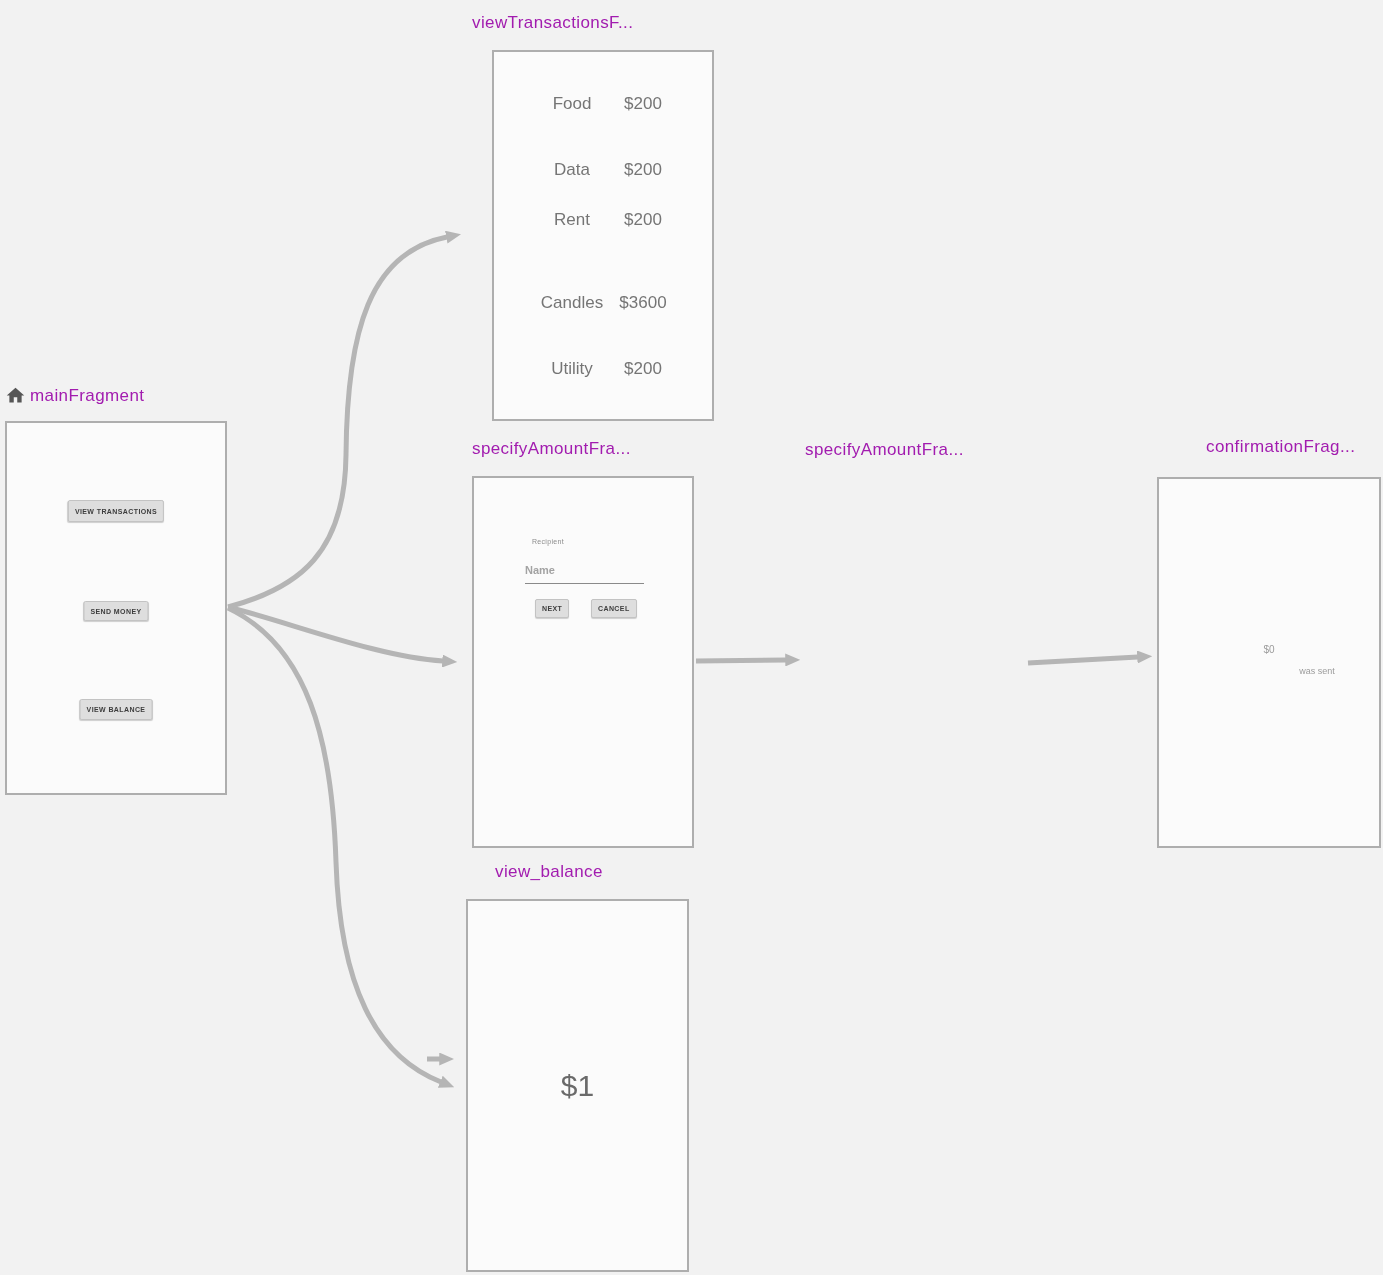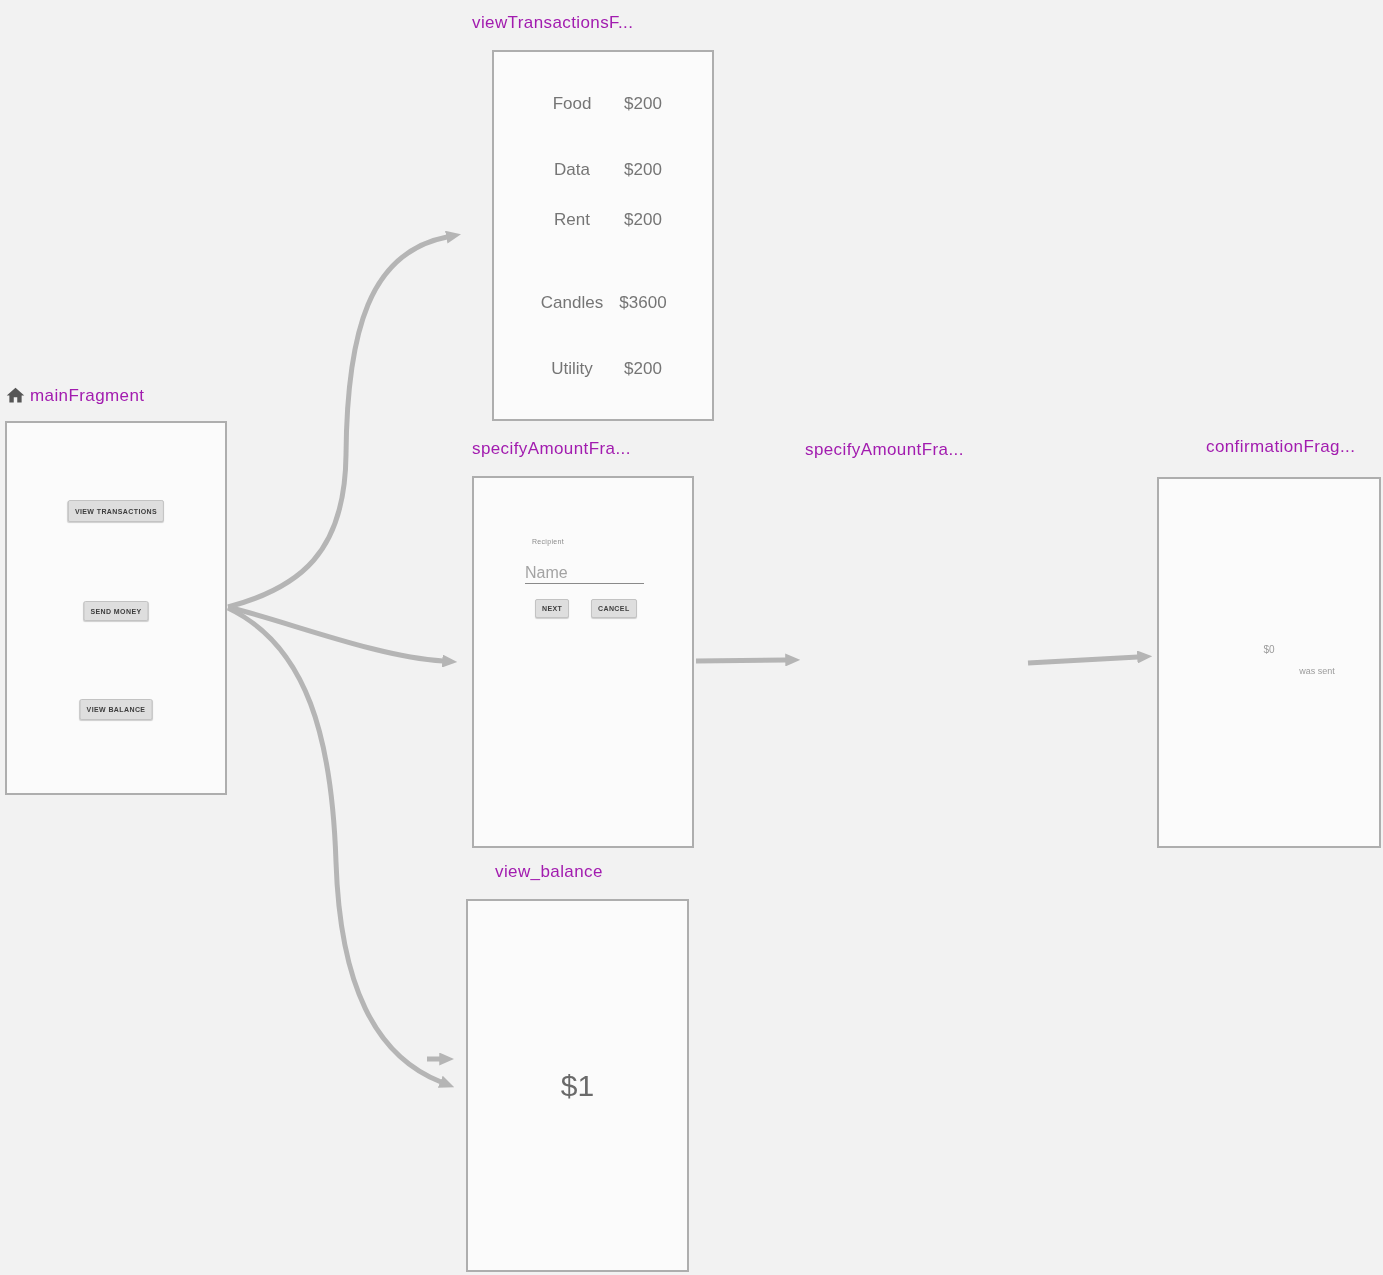--- a/index.html
+++ b/index.html
@@ -25,21 +25,21 @@
     font-size:7px;font-weight:bold;color:#3d3d3d;letter-spacing:.4px;
     white-space:nowrap;padding:0 6px;
   }
   .tx-row{
     position:absolute;left:0;width:100%;height:24px;
     font-size:17px;color:#757575;
   }
   .tx-label{position:absolute;left:8px;width:140px;text-align:center;}
   .tx-amount{position:absolute;right:24px;width:90px;text-align:center;}
   .field-label{position:absolute;font-size:7px;color:#8c8c8c;letter-spacing:.3px;}
-  .field-placeholder{position:absolute;font-size:16px;color:#a3a3a3;}
+  .field-placeholder{position:absolute;font-size:11px;color:#a3a3a3;font-weight:bold;}
   .field-underline{position:absolute;height:1px;background:#8a8a8a;}
   .confirm-amount{position:absolute;left:0;width:100%;text-align:center;font-size:10px;color:#9b9b9b;}
   .confirm-msg{position:absolute;left:0;width:100%;text-align:center;font-size:9px;color:#9b9b9b;}
   .balance-text{
     position:absolute;inset:0;display:flex;align-items:center;justify-content:center;
     font-size:30px;color:#6a6a6a;
   }
   .home-icon{width:21px;height:21px;flex:0 0 auto;}
 </style>
 </head>

